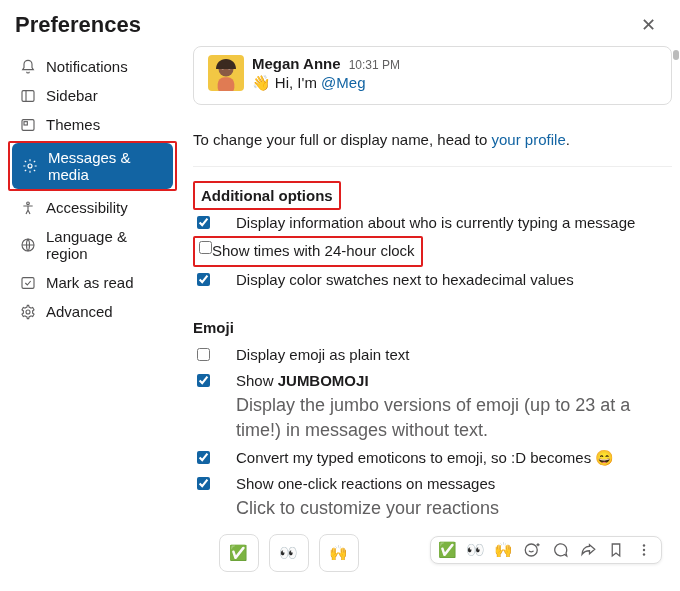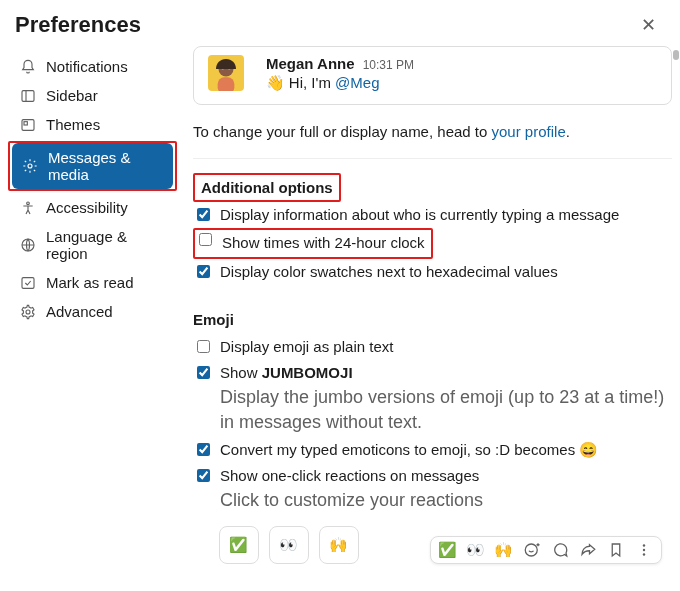--- a/index.html
+++ b/index.html
@@ -9,43 +9,43 @@
   .close { font-size: 18px; color: #616061; cursor: pointer; font-weight: 300; }
   .body { display: flex; height: 540px; }
   .sidebar { width: 185px; flex-shrink: 0; padding: 6px 8px 0 10px; }
   .side-item { display: flex; align-items: center; gap: 10px; padding: 6px 10px; border-radius: 6px; cursor: pointer; font-size: 15px; color: #1d1c1d; }
   .side-item svg { width: 16px; height: 16px; flex-shrink: 0; }
   .side-item.active { background: #1264a3; color: #fff; justify-content: center; }
   .side-item.active svg { stroke: #fff; }
   .hl-red { border: 2px solid #e01e1e; border-radius: 2px; }
   .hl-sidebar-wrap { padding: 0 2px; margin: 2px 0 2px -2px; }
   .main { flex: 1; padding: 0 8px 0 8px; position: relative; overflow-y: auto; scrollbar-width: thin; }
-  .card { border: 1px solid #ddd; border-radius: 8px; padding: 8px 14px 12px 14px; display: flex; gap: 22px; margin-bottom: 18px; }
+  .card { border: 1px solid #ddd; border-radius: 8px; padding: 8px 14px 12px 14px; display: flex; gap: 8px; margin-bottom: 26px; }
   .avatar { width: 36px; height: 36px; border-radius: 4px; background: #f2c744; display: flex; align-items: flex-end; justify-content: center; overflow: hidden; }
   .avatar svg { width: 30px; height: 34px; }
   .msg-head { display: flex; align-items: baseline; gap: 8px; }
   .msg-head .time { font-size: 12px; color: #616061; }
   .msg-body { font-size: 15px; margin-top: 2px; }
   .link { color: #1264a3; cursor: pointer; }
   .change-line { font-size: 15px; margin-bottom: 18px; }
   .section-label { font-weight: 700; font-size: 15px; display: inline-block; padding: 4px 6px; }
-  .opt-row { display: flex; align-items: flex-start; gap: 10px; padding: 3px 0 3px 4px; }
+  .opt-row { display: flex; align-items: flex-start; gap: 26px; padding: 3px 0 3px 4px; }
   .opt-row input[type=checkbox] { margin-top: 3px; accent-color: #1264a3; width: 13px; height: 13px; flex-shrink: 0; }
   .opt-text { font-size: 15px; line-height: 1.35; }
   .sub { color: #616061; font-size: 18px; margin-top: 2px; }
   .emoji-head { font-weight: 700; margin-top: 26px; margin-bottom: 6px; }
   .reaction-row { display: flex; gap: 10px; margin: 10px 0 0 26px; }
   .react-btn { width: 40px; height: 38px; border: 1px solid #ddd; border-radius: 8px; display: flex; align-items: center; justify-content: center; cursor: pointer; background: #fff; }
   .example-label { color: #616061; font-size: 13px; margin-top: 20px; margin-bottom: 6px; }
   .toolbar-float { position: absolute; right: 18px; bottom: 22px; background: #fff; border: 1px solid #ddd; border-radius: 8px; padding: 4px 8px; display: flex; align-items: center; gap: 10px; box-shadow: 0 1px 3px rgba(0,0,0,.08); }
   .toolbar-float .ico { width: 18px; height: 18px; display: flex; align-items: center; justify-content: center; color: #616061; cursor: pointer; }
   hr.div { border: none; border-top: 1px solid #eee; margin: 12px 0 14px 0; }
   .scrollbar { position: absolute; right: 0; top: 50px; bottom: 0; width: 10px; }
   .thumb { position: absolute; right: 1px; top: 0; width: 6px; height: 10px; background: #bbb; border-radius: 3px; }
-  .hl-24h { display:inline-flex; align-items:flex-start; gap:10px; padding:3px 6px 3px 4px; }
+  .hl-24h { display:inline-flex; align-items:flex-start; padding:3px 6px 3px 4px; }
 </style>
 </head>
 <body>
 
 <div class="header">
   <h1>Preferences</h1>
   <div class="close">✕</div>
 </div>
 
 <div class="body">

